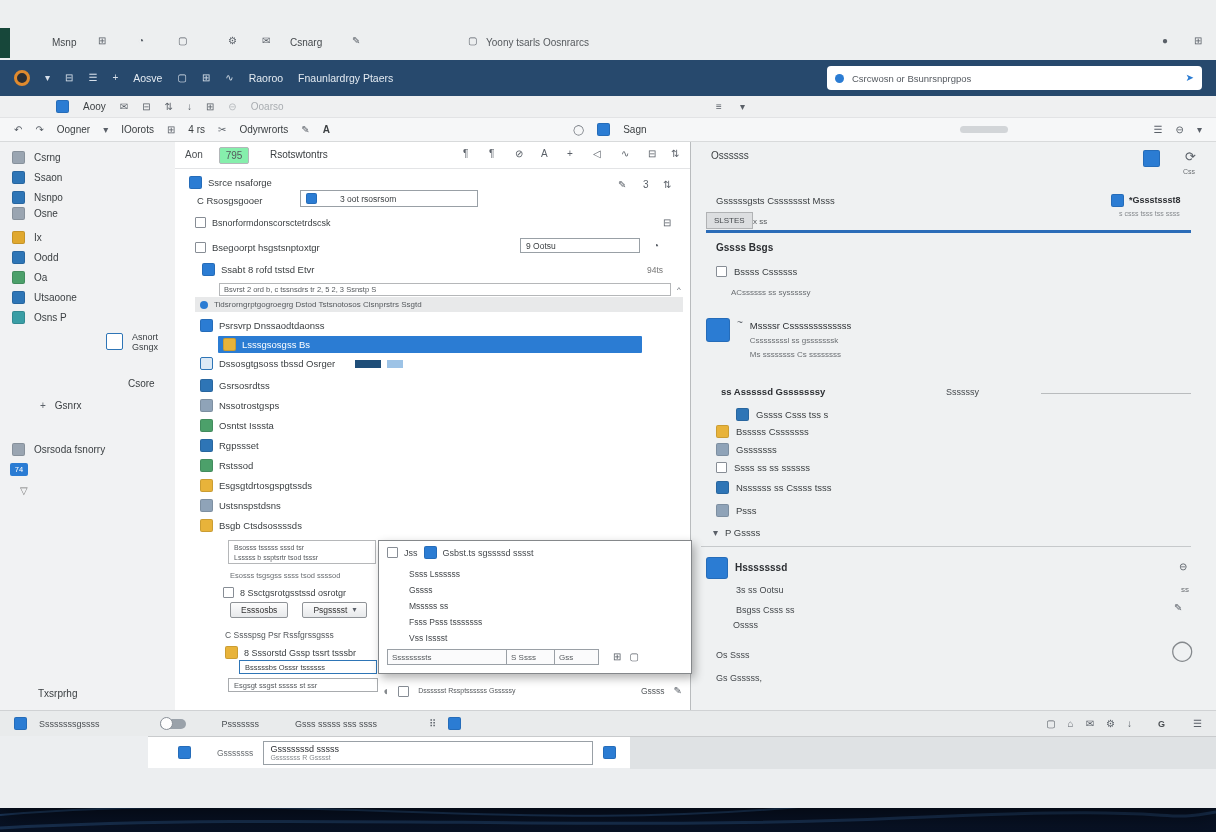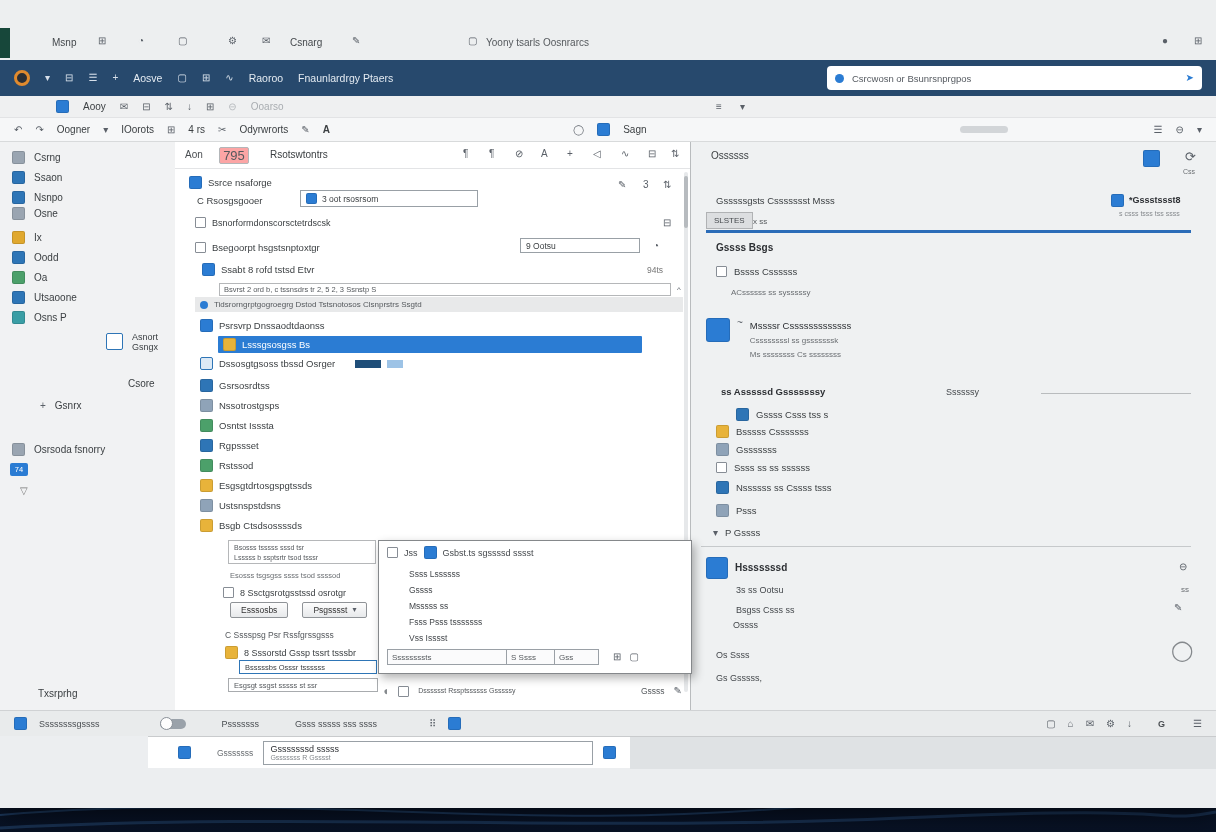--- a/index.html
+++ b/index.html
@@ -32,27 +32,27 @@
   .ribbon .t{font-size:10px;color:#3c4043;}
   .ribbon .faint{color:#a9adb1;}
   
   .toolbar{position:absolute;left:0;top:118px;width:1216px;height:24px;background:#f6f7f8;border-bottom:1px solid #d8dadb;display:flex;align-items:center;gap:13px;padding:0 14px;box-sizing:border-box;}
   .toolbar .t{font-size:10px;color:#3c4043;}
   .pillbar{width:48px;height:7px;border-radius:4px;background:#d2d5d8;}
   
   .body{position:absolute;left:0;top:142px;width:1216px;height:568px;background:#fff;}
   .sidebar{position:absolute;left:0;top:0;width:175px;height:568px;background:#f1f2f3;border-right:1px solid #cfd1d3;}
   .srow{position:absolute;left:12px;display:flex;gap:9px;align-items:center;font-size:10px;color:#3c4043;height:15px;}
-  .mid{position:absolute;left:175px;top:0;width:515px;height:568px;background:#fff;border-right:1px solid #bfc2c4;}
+  .mid{position:absolute;left:175px;top:0;width:515px;height:568px;background:#fff;border-right:1px solid #bfc2c4;padding-left:48px;}
   .mhead{position:absolute;left:0;top:0;width:515px;height:26px;border-bottom:1px solid #e3e4e6;}
   .mhead .t{position:absolute;top:7px;font-size:10px;color:#4a4e52;}
   .mhead .gi{position:absolute;top:7px;}
   .mrow{position:absolute;display:flex;align-items:center;gap:6px;font-size:9.5px;color:#3c4043;height:15px;}
-  .badgebox{display:inline-flex;align-items:center;justify-content:center;min-width:28px;height:15px;border:1px solid #b3b6b9;background:#fca5a5;font-size:13px;color:#55595d;border-radius:2px;}
-  .inputbox{display:flex;align-items:center;gap:5px;border:1px solid #99a0a6;background:#fff;height:17px;padding:0 5px;font-size:8.5px;color:#3c4043;box-sizing:border-box;}
+  .badgebox{display:inline-flex;align-items:center;justify-content:center;min-width:28px;height:15px;border:1px solid #b3b6b9;background:#86efac;font-size:10px;color:#55595d;border-radius:2px;}
+  .inputbox{display:flex;align-items:center;gap:23px;border:1px solid #99a0a6;background:#fff;height:17px;padding:0 5px;font-size:8.5px;color:#3c4043;box-sizing:border-box;}
   .sel{background:var(--selection);color:#fff;border-radius:1px;}
   .btn{height:16px;padding:0 10px;border:1px solid #8f9397;background:linear-gradient(#fdfdfd,#e7e9eb);font-size:8.5px;color:#333;display:inline-flex;align-items:center;gap:5px;border-radius:2px;}
   .pbar-d{width:26px;height:8px;background:var(--dark-blue);}
   .pbar-l{width:16px;height:8px;background:#9dc3e6;}
   .mscroll{position:absolute;right:2px;top:30px;width:4px;height:520px;background:#e6e8ea;border-radius:2px;}
   .mthumb{position:absolute;right:2px;top:34px;width:4px;height:52px;background:#b7bbbf;border-radius:2px;}
   .inspector{position:absolute;left:690px;top:0;width:526px;height:568px;background:#eff1f2;border-left:1px solid #b9bcbe;box-sizing:border-box;}
   .irow{position:absolute;display:flex;align-items:center;gap:7px;font-size:9.5px;color:#3c4043;height:15px;}
   .tabbox{display:inline-flex;align-items:center;justify-content:center;padding:0 7px;height:15px;background:#dcdee0;border:1px solid #b0b2b4;font-size:8px;color:#44484c;}
   .bluebar{position:absolute;left:15px;top:88px;width:485px;height:3px;background:#2b6cb8;}

